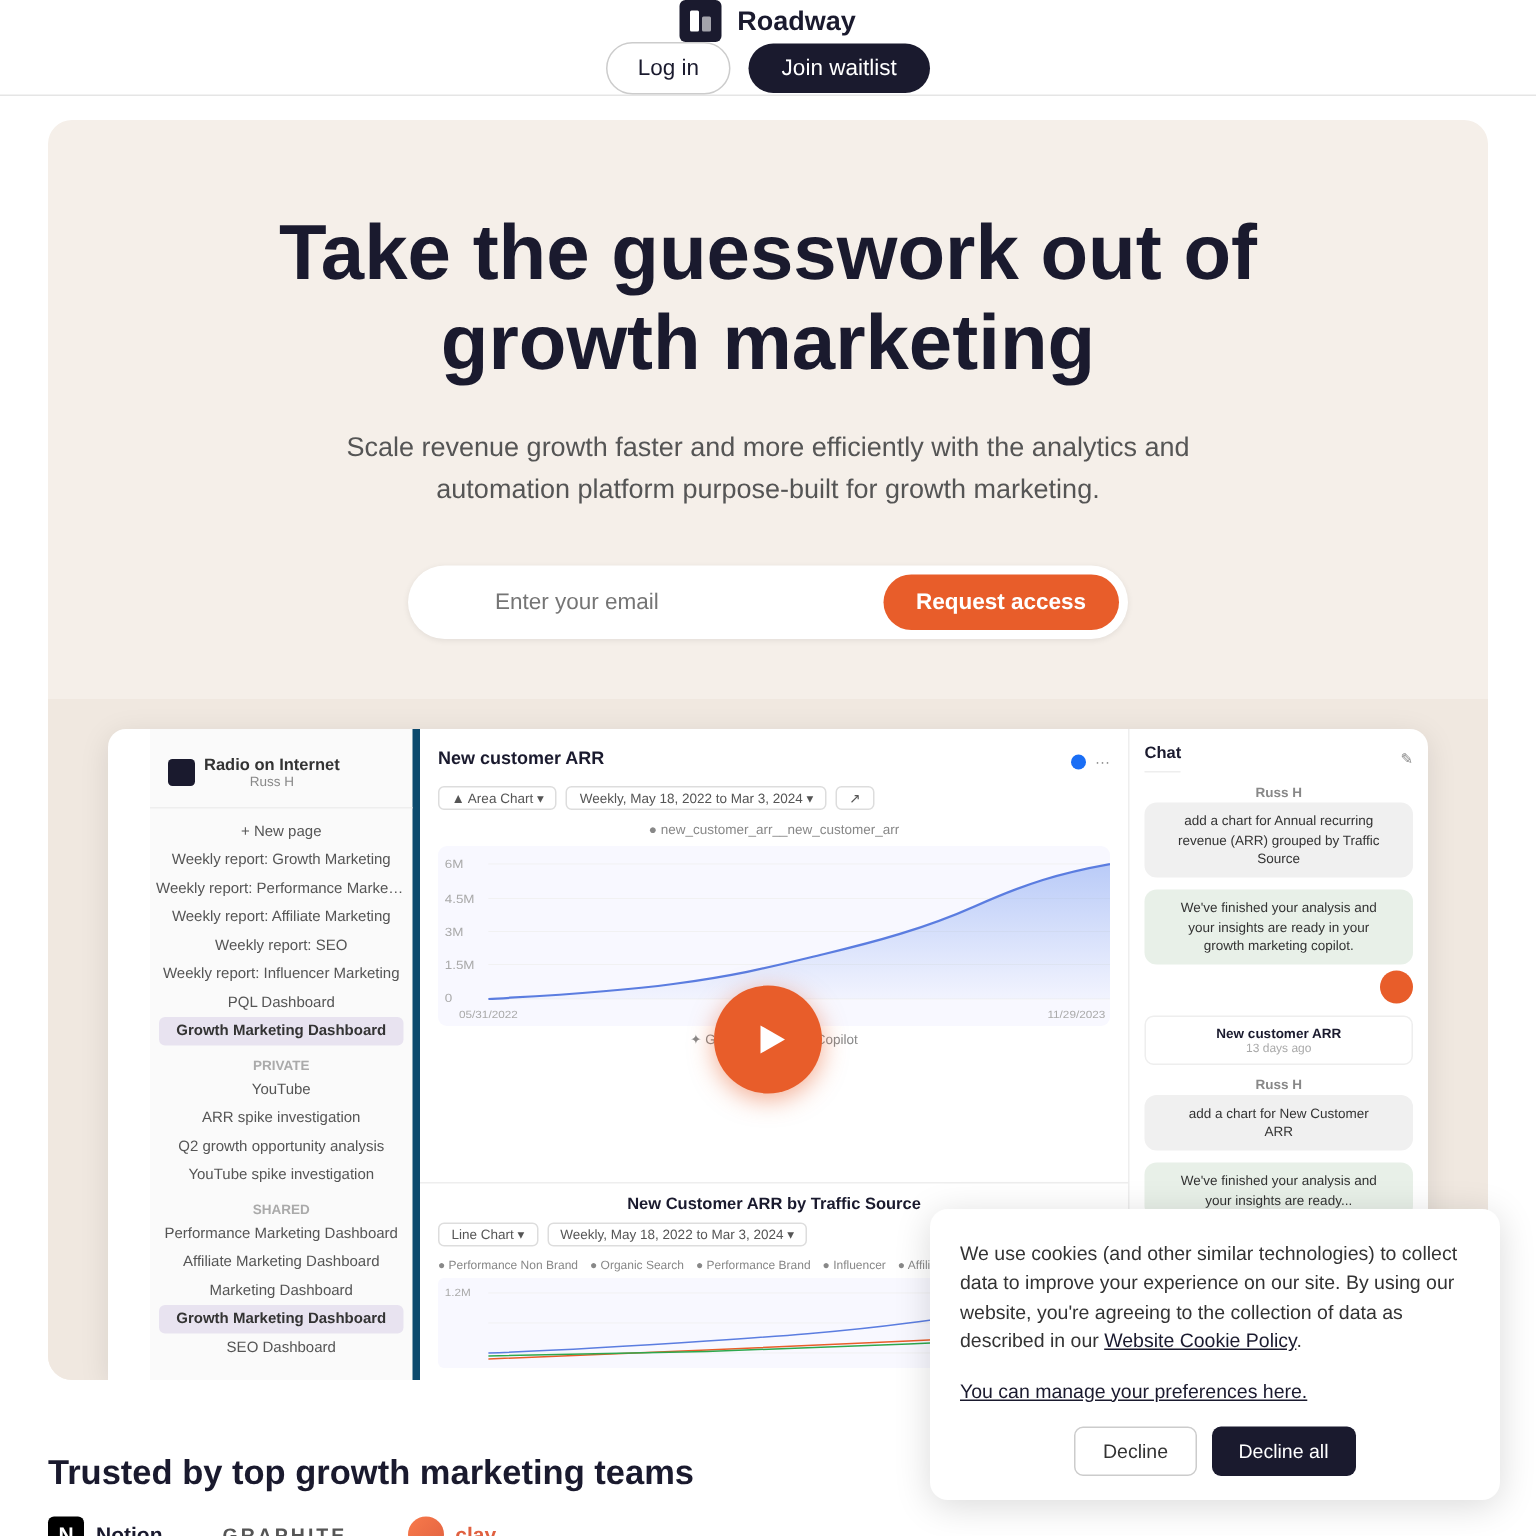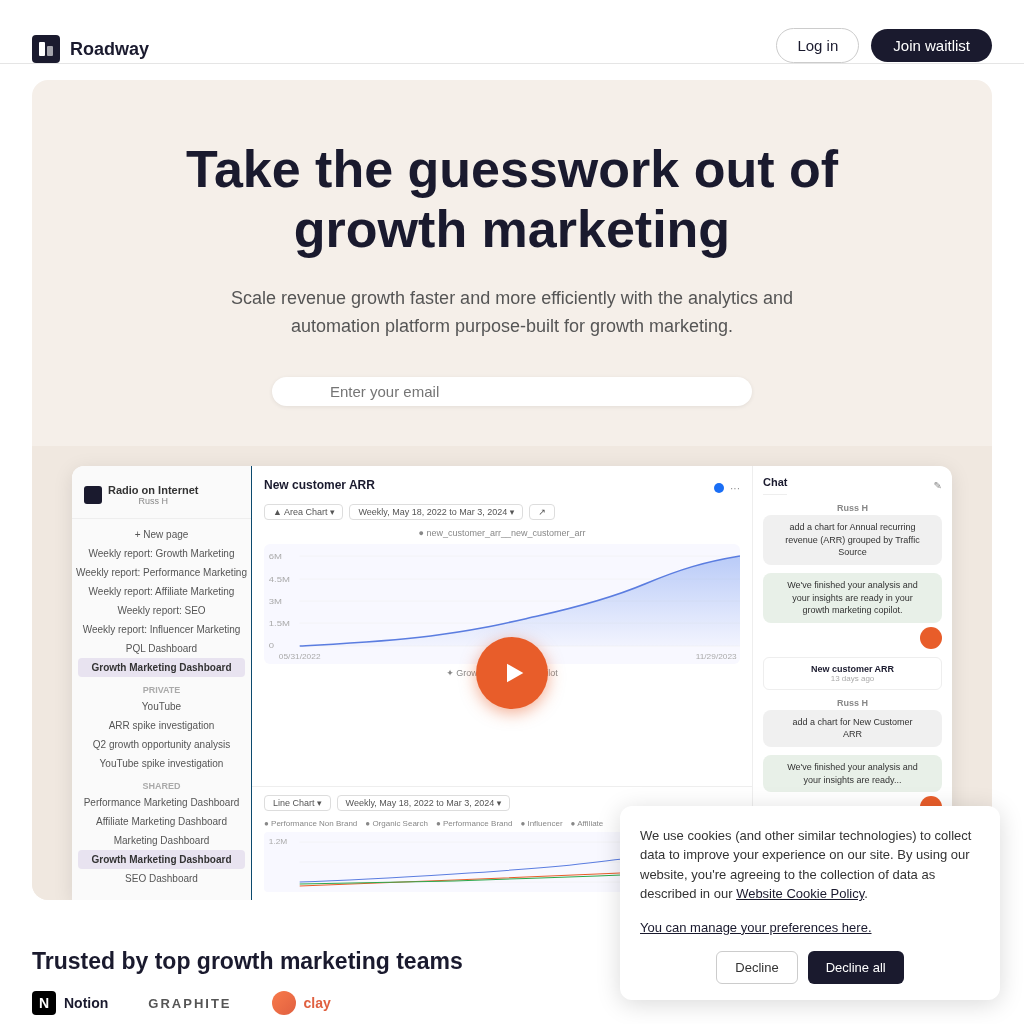--- a/index.html
+++ b/index.html
@@ -1,22 +1,23 @@
 <!DOCTYPE html>
 <html><head>
   <meta charset="utf-8">
   <style>
     * { margin: 0; padding: 0; box-sizing: border-box; }
     body { font-family: -apple-system, BlinkMacSystemFont, 'Segoe UI', sans-serif; background: #fff; width: 1024px; min-height: 1024px; overflow-x: hidden; }
 
     
     .navbar {
-      display: flex; align-items: flex-end; justify-content: space-between;
+      display: flex; align-items: center; justify-content: space-between;
       padding: 0 32px; height: 64px; border-bottom: 1px solid #e5e5e5;
       background: #fff;
+      flex-direction: column;
     }
     .navbar-logo { display: flex; align-items: center; gap: 10px; cursor: pointer; }
     .navbar-logo-icon {
       width: 28px; height: 28px; background: #1a1a2e;
       display: flex; align-items: center; justify-content: center;
       border-radius: 4px;
     }
     .navbar-logo-icon svg { width: 18px; height: 18px; }
     .navbar-logo-text { font-size: 18px; font-weight: 600; color: #1a1a2e; }
     .navbar-actions { display: flex; align-items: center; gap: 12px; }
@@ -87,21 +88,21 @@
     }
     .play-overlay svg { width: 28px; height: 28px; margin-left: 4px; }
 
     
     .dashboard-mockup {
       display: flex; width: 100%; position: relative;
     }
     
     .dash-sidebar {
       width: 180px; min-width: 180px; background: #fafafa;
-      border-right: 1px solid #0c4a6e; padding: 12px 0; font-size: 11px;
+      border-right: 5px solid #0c4a6e; padding: 12px 0; font-size: 11px; margin-left: 28px;
     }
     .dash-sidebar-header {
       display: flex; align-items: center; gap: 6px;
       padding: 6px 12px 12px; border-bottom: 1px solid #eee; margin-bottom: 6px;
     }
     .dash-sidebar-logo { width: 18px; height: 18px; background: #1a1a2e; border-radius: 3px; flex-shrink: 0; }
     .dash-sidebar-user { font-size: 11px; font-weight: 600; color: #333; }
     .dash-sidebar-sub { font-size: 9px; color: #888; }
     .dash-sidebar-item {
       padding: 4px 4px; color: #555; cursor: pointer; font-size: 10px;
@@ -197,20 +198,21 @@
     <button class="btn-log-in">Log in</button>
     <button class="btn-join-waitlist">Join waitlist</button>
   </div>
 </nav>
 
 <section class="hero">
   <h1 class="hero-title">Take the guesswork out of growth marketing</h1>
   <p class="hero-subtitle">Scale revenue growth faster and more efficiently with the analytics and automation platform purpose-built for growth marketing.</p>
   <div class="hero-form">
     <input type="email" placeholder="Enter your email" style="">
+    <button>Request access</button>
   </div>
 
   <div class="hero-preview">
     <div class="hero-preview-inner">
       <div class="dashboard-mockup">
 
         <div class="dash-sidebar">
           <div class="dash-sidebar-header">
             <div class="dash-sidebar-logo"></div>
             <div>
@@ -280,20 +282,21 @@
 
                 <text x="30" y="115" font-size="7" fill="#aaa" text-anchor="middle">05/31/2022</text>
                 <text x="200" y="115" font-size="7" fill="#aaa" text-anchor="middle">11/29/2022</text>
                 <text x="380" y="115" font-size="7" fill="#aaa" text-anchor="middle">11/29/2023</text>
               </svg>
             </div>
             <div style="font-size:9px;color:#888;margin-top:4px;text-align:center;">✦ Growth Marketing Copilot</div>
           </div>
 
           <div class="dash-second-row">
+            <div class="dash-second-title">New Customer ARR by Traffic Source</div>
             <div class="dash-chart-controls">
               <div class="dash-chip">Line Chart ▾</div>
               <div class="dash-chip">Weekly, May 18, 2022 to Mar 3, 2024 ▾</div>
             </div>
             <div style="font-size:8px;color:#888;margin-bottom:4px;display:flex;gap:8px;flex-wrap:wrap;">
               <span>● Performance Non Brand</span>
               <span>● Organic Search</span>
               <span>● Performance Brand</span>
               <span>● Influencer</span>
               <span>● Affiliate</span>

